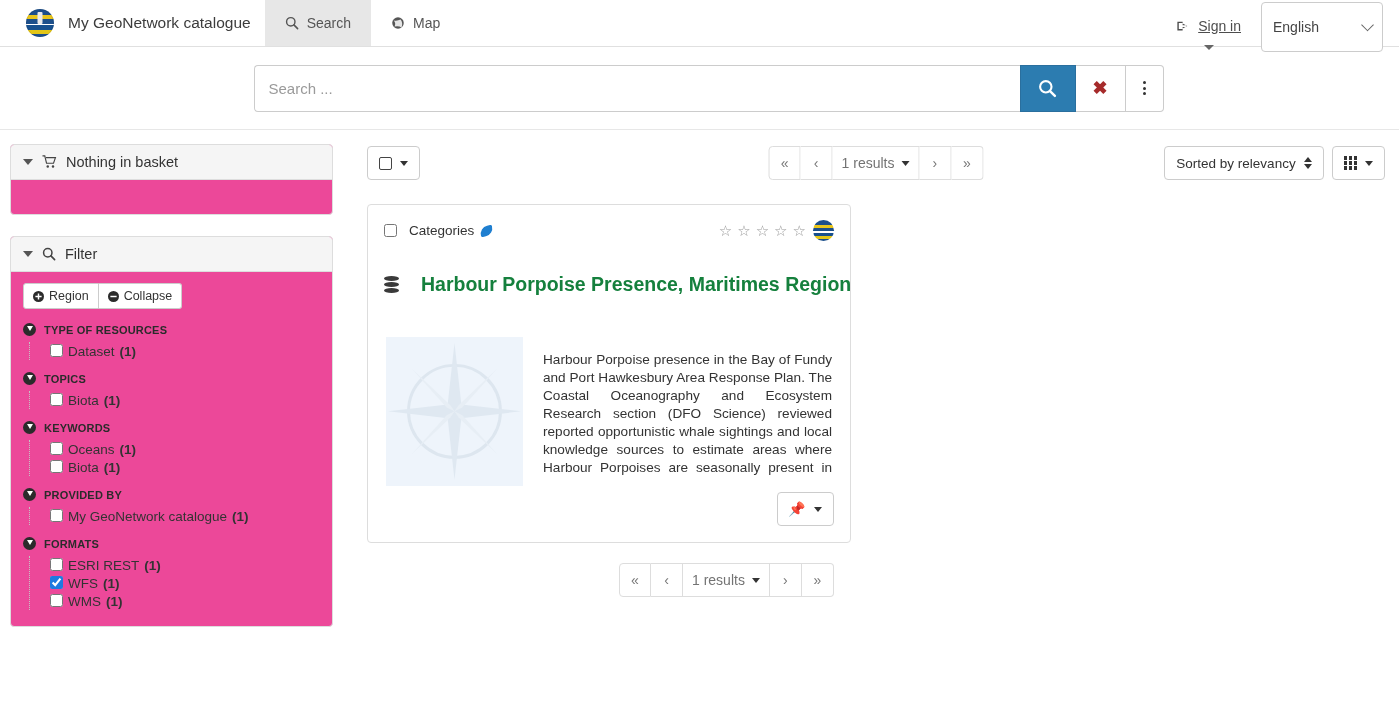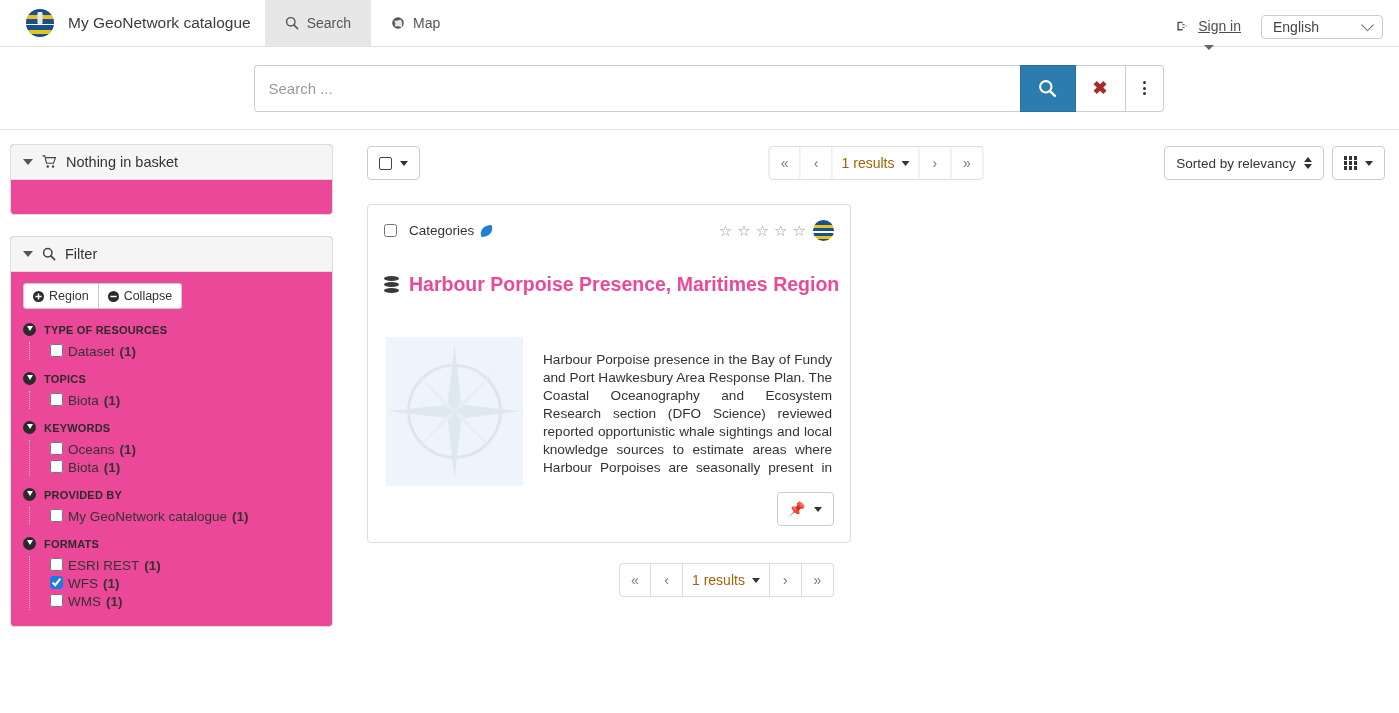--- a/index.html
+++ b/index.html
@@ -99,21 +99,21 @@
     border-left: 5px solid transparent;
     border-right: 5px solid transparent;
     border-top: 5px solid #666;
   }
   .lang-select {
     appearance: none;
     -webkit-appearance: none;
     background: #ffffff;
     border: 1px solid #cccccc;
     border-radius: 4px;
-    height: 24px;
+    height: 50px;
     width: 122px;
     padding: 0 28px 0 11px;
     font-size: 14px;
     font-family: "Liberation Sans", sans-serif;
     color: #444;
     cursor: pointer;
   }
   .lang-wrap { position: relative; display: inline-block; }
   .lang-wrap .chev {
     position: absolute;
@@ -343,21 +343,21 @@
     align-items: center;
     justify-content: center;
     font-size: 14px;
     color: #777;
     font-family: "Liberation Sans", sans-serif;
     cursor: pointer;
     padding: 0 9px;
   }
   .pager > *:first-child { border-left: 1px solid #dddddd; border-radius: 4px 0 0 4px; }
   .pager > *:last-child { border-radius: 0 4px 4px 0; }
-  .pager .count { color: #a16207; gap: 7px; }
+  .pager .count { color: #737373; gap: 7px; }
   .toolbar-right {
     margin-left: auto;
     display: inline-flex;
     gap: 8px;
   }
   .sort-updown {
     display: inline-flex;
     flex-direction: column;
     gap: 2px;
     line-height: 0;
@@ -430,24 +430,24 @@
         #1c4f8b 36%, #1c4f8b 54%,
         #ffffff 54%, #ffffff 60%,
         #17508e 60%, #17508e 78%,
         #e3c617 78%, #e3c617 90%,
         #1c4f8b 90%, #1c4f8b 100%);
     flex: 0 0 auto;
   }
   .card-title {
     display: flex;
     align-items: center;
-    gap: 10px;
+    gap: 22px;
     padding: 12px 16px 0 16px;
     font-size: 19.5px;
-    color: #ec4899;
+    color: #15803d;
     cursor: pointer;
     white-space: nowrap;
   }
   .db-icon {
     width: 15px; height: 17px;
     position: relative;
     flex: 0 0 auto;
   }
   .db-icon i {
     position: absolute;

